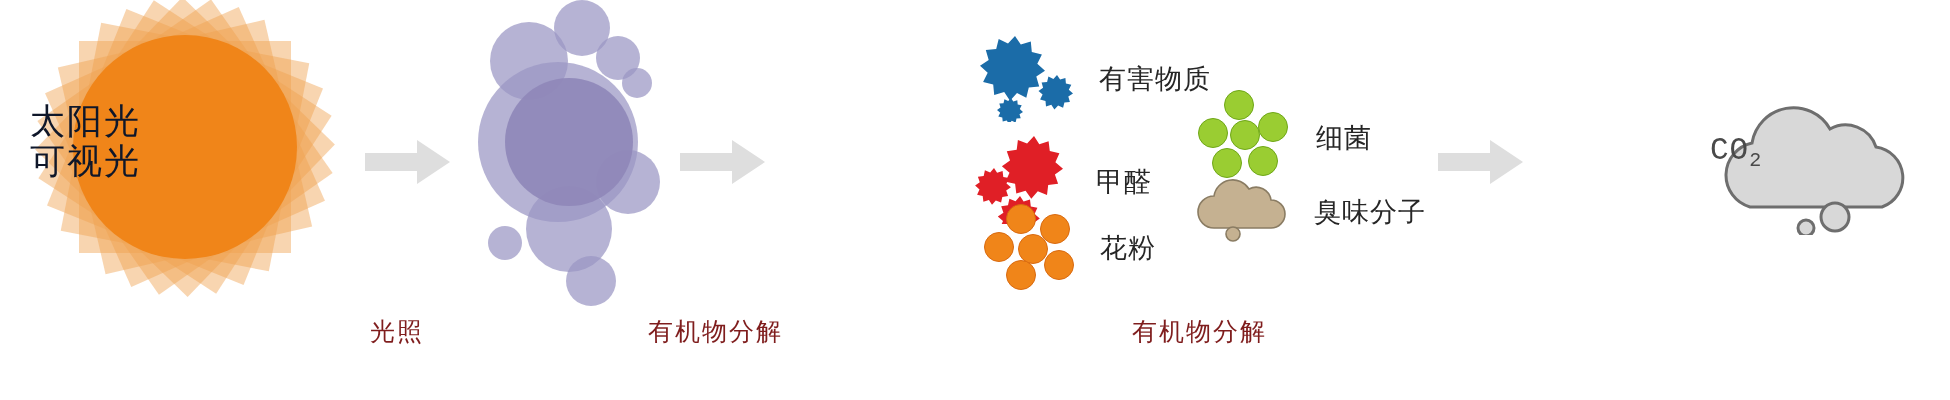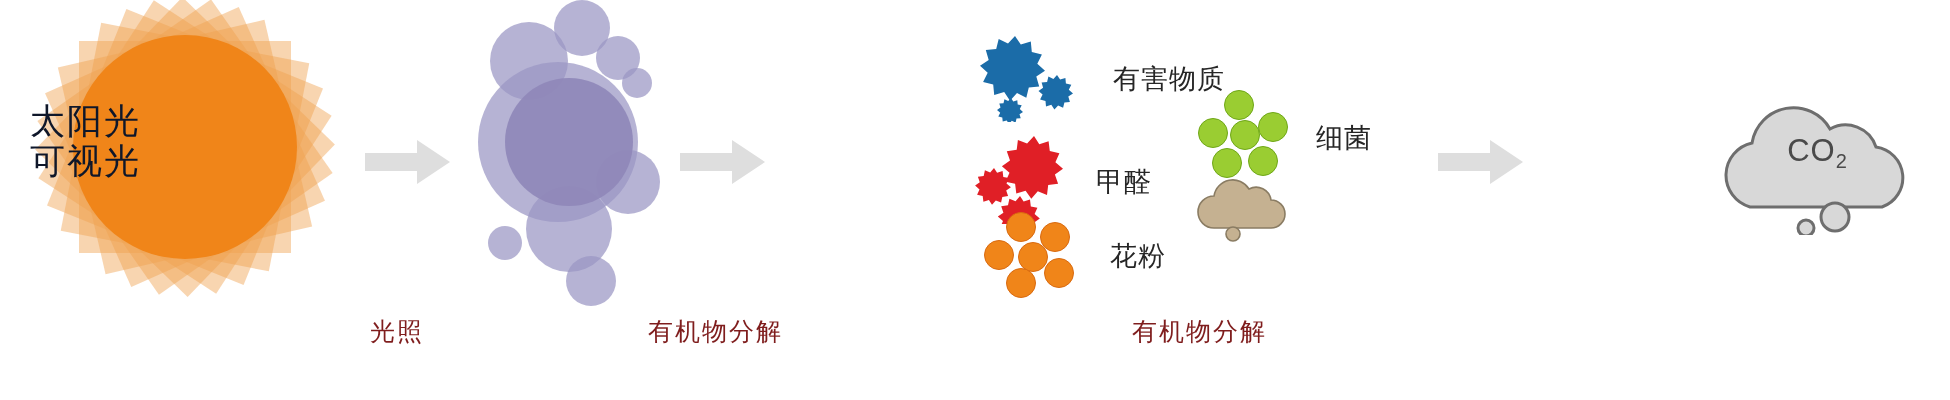--- a/index.html
+++ b/index.html
@@ -62,22 +62,22 @@
   #h2o-group{position:absolute;left:1545px;top:85px;width:175px;height:190px;}
   #h2o-label{
     position:absolute;left:0;top:192px;width:175px;text-align:center;
     color:#A4D4EE;font-size:26px;letter-spacing:1px;
   }
   #h2o-label sub{font-size:17px;}
 
   
   #co2-group{position:absolute;left:1710px;top:95px;width:225px;height:140px;}
   #co2-label{
-    position:absolute;left:0;top:38px;width:215px;text-align:center;
-    color:#4A4A4A;font-size:31px;letter-spacing:1px;
+    position:absolute;left:0;top:38px;width:215px;
+    color:#4A4A4A;font-size:31px;letter-spacing:1px;font-family:Liberation Mono, monospace;
   }
   #co2-label sub{font-size:20px;}
 
   
   .caption{
     position:absolute;color:#7f1d1d;font-size:25px;letter-spacing:2px;white-space:nowrap;
   }
 </style>
 </head>
 <body>
@@ -130,37 +130,37 @@
   <div class="poll-row" style="left:975px;top:30px;">
     <div class="poll-art" style="width:110px;height:92px;">
       <svg width="110" height="92" viewBox="0 0 110 92" aria-hidden="true">
         <g fill="#1B6CA8">
           <path d="M40 6 L45.8 14.5 L55.8 11.6 L56.8 22 L66.9 24.5 L62.3 33.8 L70 40.8 L61.3 46.6 L64.2 56.6 L53.8 57.6 L51.3 67.7 L42 63.1 L35 70.8 L29.2 62.1 L19.2 65 L18.2 54.6 L8.1 52.1 L12.7 42.8 L5 35.8 L13.7 30 L10.8 20 L21.2 19 L23.7 8.9 L33 13.5 Z"></path>
           <path d="M82 45 L85.1 49.5 L90.4 48 L90.9 53.5 L96.3 54.8 L93.8 59.8 L98 63.5 L93.3 66.6 L94.9 71.9 L89.4 72.4 L88.1 77.8 L83.1 75.4 L79.4 79.5 L76.3 74.8 L71 76.4 L70.5 70.9 L65.1 69.6 L67.6 64.6 L63.5 60.9 L68.1 57.8 L66.6 52.5 L72.1 52 L73.4 46.6 L78.4 49 Z"></path>
           <path d="M36 68 L38.3 71.4 L42.3 70.2 L42.7 74.4 L46.7 75.3 L44.8 79.1 L48 81.9 L44.5 84.2 L45.7 88.2 L41.5 88.6 L40.6 92.6 L36.8 90.8 L34 94 L31.7 90.4 L27.7 91.6 L27.3 87.4 L23.3 86.5 L25.2 82.7 L22 79.9 L25.5 77.6 L24.3 73.6 L28.5 73.2 L29.4 69.2 L33.2 71 Z"></path>
         </g>
       </svg>
     </div>
-    <div class="poll-text" style="margin-left:28px;margin-top:6px;">有害物质</div>
+    <div class="poll-text" style="margin-left:14px;margin-top:6px;">有害物质</div>
   </div>
 
   <div class="poll-row" style="left:972px;top:128px;">
     <div class="poll-art" style="width:112px;height:96px;">
       <svg width="112" height="96" viewBox="0 0 112 96" aria-hidden="true">
         <g fill="#E01F26">
           <path d="M62 8 L67.3 16.2 L76.6 13.3 L77.8 23.1 L87.4 25.2 L83.4 34.2 L91 40.7 L82.9 46.4 L86.1 55.7 L76.2 57.1 L75 66.9 L65.8 63.3 L59.3 70.8 L53.6 62.7 L44.3 65.6 L43.1 55.8 L33.5 53.7 L37.5 44.7 L29.9 38.2 L38 32.5 L34.8 23.2 L44.7 21.8 L45.9 12 L55.1 15.6 Z"></path>
           <path d="M22 40 L25.1 44.8 L30.6 43.1 L31.3 48.9 L36.9 50.1 L34.5 55.4 L38.9 59.2 L34.2 62.6 L36.1 68.1 L30.3 68.9 L29.1 74.5 L23.8 72.4 L20 76.8 L16.9 72 L11.4 73.7 L10.7 67.9 L5.1 66.7 L7.5 61.4 L3.1 57.6 L7.8 54.2 L5.9 48.7 L11.7 47.9 L12.9 42.3 L18.2 44.4 Z"></path>
           <path d="M48 68 L51.6 73.6 L58 71.6 L58.8 78.4 L65.4 79.8 L62.6 86 L67.8 90.5 L62.2 94.4 L64.4 100.8 L57.6 101.8 L56.2 108.4 L50 105.9 L45.6 111.1 L42 105.5 L35.6 107.5 L34.8 100.7 L28.2 99.3 L31 93.1 L25.8 88.6 L31.4 84.7 L29.2 78.3 L36 77.3 L37.4 70.7 L43.6 73.2 Z"></path>
         </g>
       </svg>
     </div>
     <div class="poll-text" style="margin-left:12px;margin-top:12px;">甲醛</div>
   </div>
 
-  <div class="poll-row" style="left:982px;top:212px;gap:10px;">
+  <div class="poll-row" style="left:982px;top:204px;">
     <div class="poll-art" style="width:100px;height:86px;">
       <div class="dot" style="left:24px;top:0px;width:28px;height:28px;background:#F08519;border:1.5px solid #D96A10;"></div>
       <div class="dot" style="left:58px;top:10px;width:28px;height:28px;background:#F08519;border:1.5px solid #D96A10;"></div>
       <div class="dot" style="left:2px;top:28px;width:28px;height:28px;background:#F08519;border:1.5px solid #D96A10;"></div>
       <div class="dot" style="left:36px;top:30px;width:28px;height:28px;background:#F08519;border:1.5px solid #D96A10;"></div>
       <div class="dot" style="left:62px;top:46px;width:28px;height:28px;background:#F08519;border:1.5px solid #D96A10;"></div>
       <div class="dot" style="left:24px;top:56px;width:28px;height:28px;background:#F08519;border:1.5px solid #D96A10;"></div>
     </div>
     <div class="poll-text" style="margin-left:18px;margin-top:2px;">花粉</div>
   </div>
@@ -177,20 +177,21 @@
     <div class="poll-text" style="margin-left:18px;margin-top:8px;">细菌</div>
   </div>
 
   <div class="poll-row" style="left:1192px;top:178px;">
     <div class="poll-art" style="width:102px;height:64px;">
       <svg width="102" height="64" viewBox="0 0 102 64" aria-hidden="true">
         <path d="M22 50 A16 16 0 0 1 22 18 A19 19 0 0 1 57 11 A15 15 0 0 1 79 22 A14 14 0 0 1 79 50 Z" fill="#C5B191" stroke="#8A7C63" stroke-width="1.6"></path>
         <circle cx="41" cy="56" r="7" fill="#C5B191" stroke="#8A7C63" stroke-width="1.6"></circle>
       </svg>
     </div>
+    <div class="poll-text" style="margin-left:20px;margin-top:4px;">臭味分子</div>
   </div>
 
   <div class="arrow" style="left:1438px;top:140px;">
     <svg width="85" height="44" viewBox="0 0 85 44" aria-hidden="true">
       <polygon points="0,13 52,13 52,0 85,22 52,44 52,31 0,31" fill="#DEDEDE"></polygon>
     </svg>
   </div>
 
 
   <div id="co2-group">

